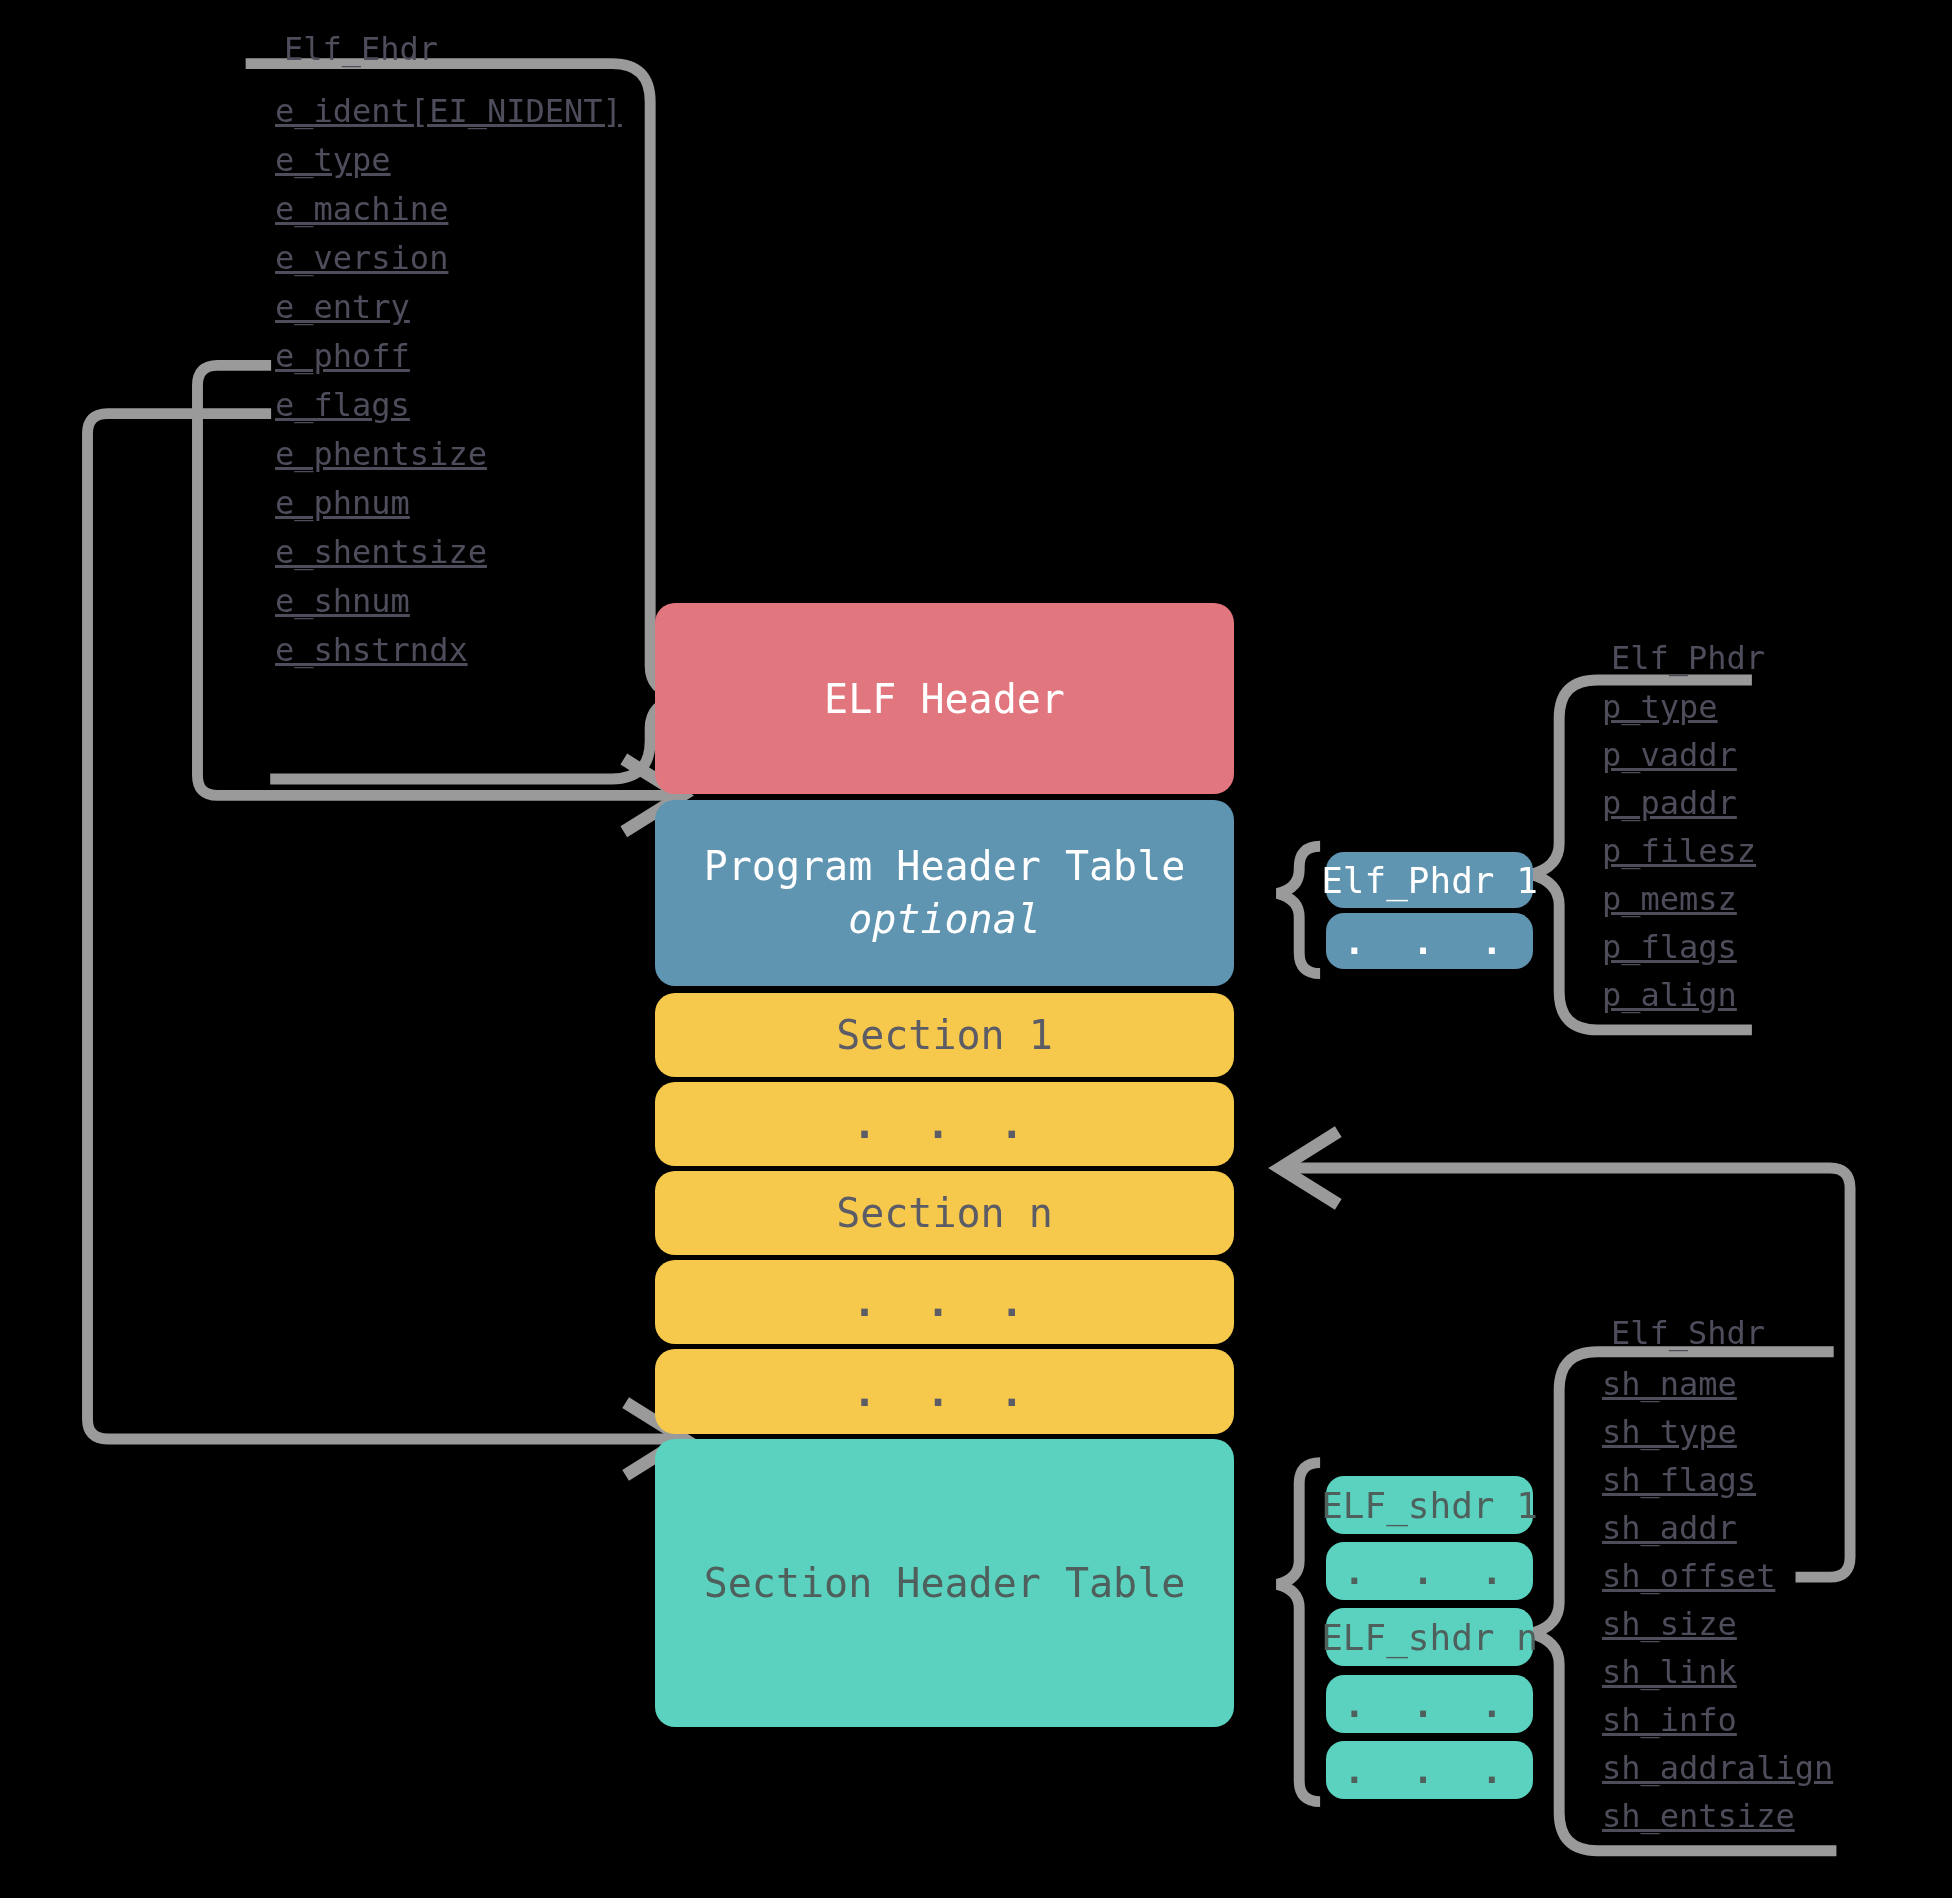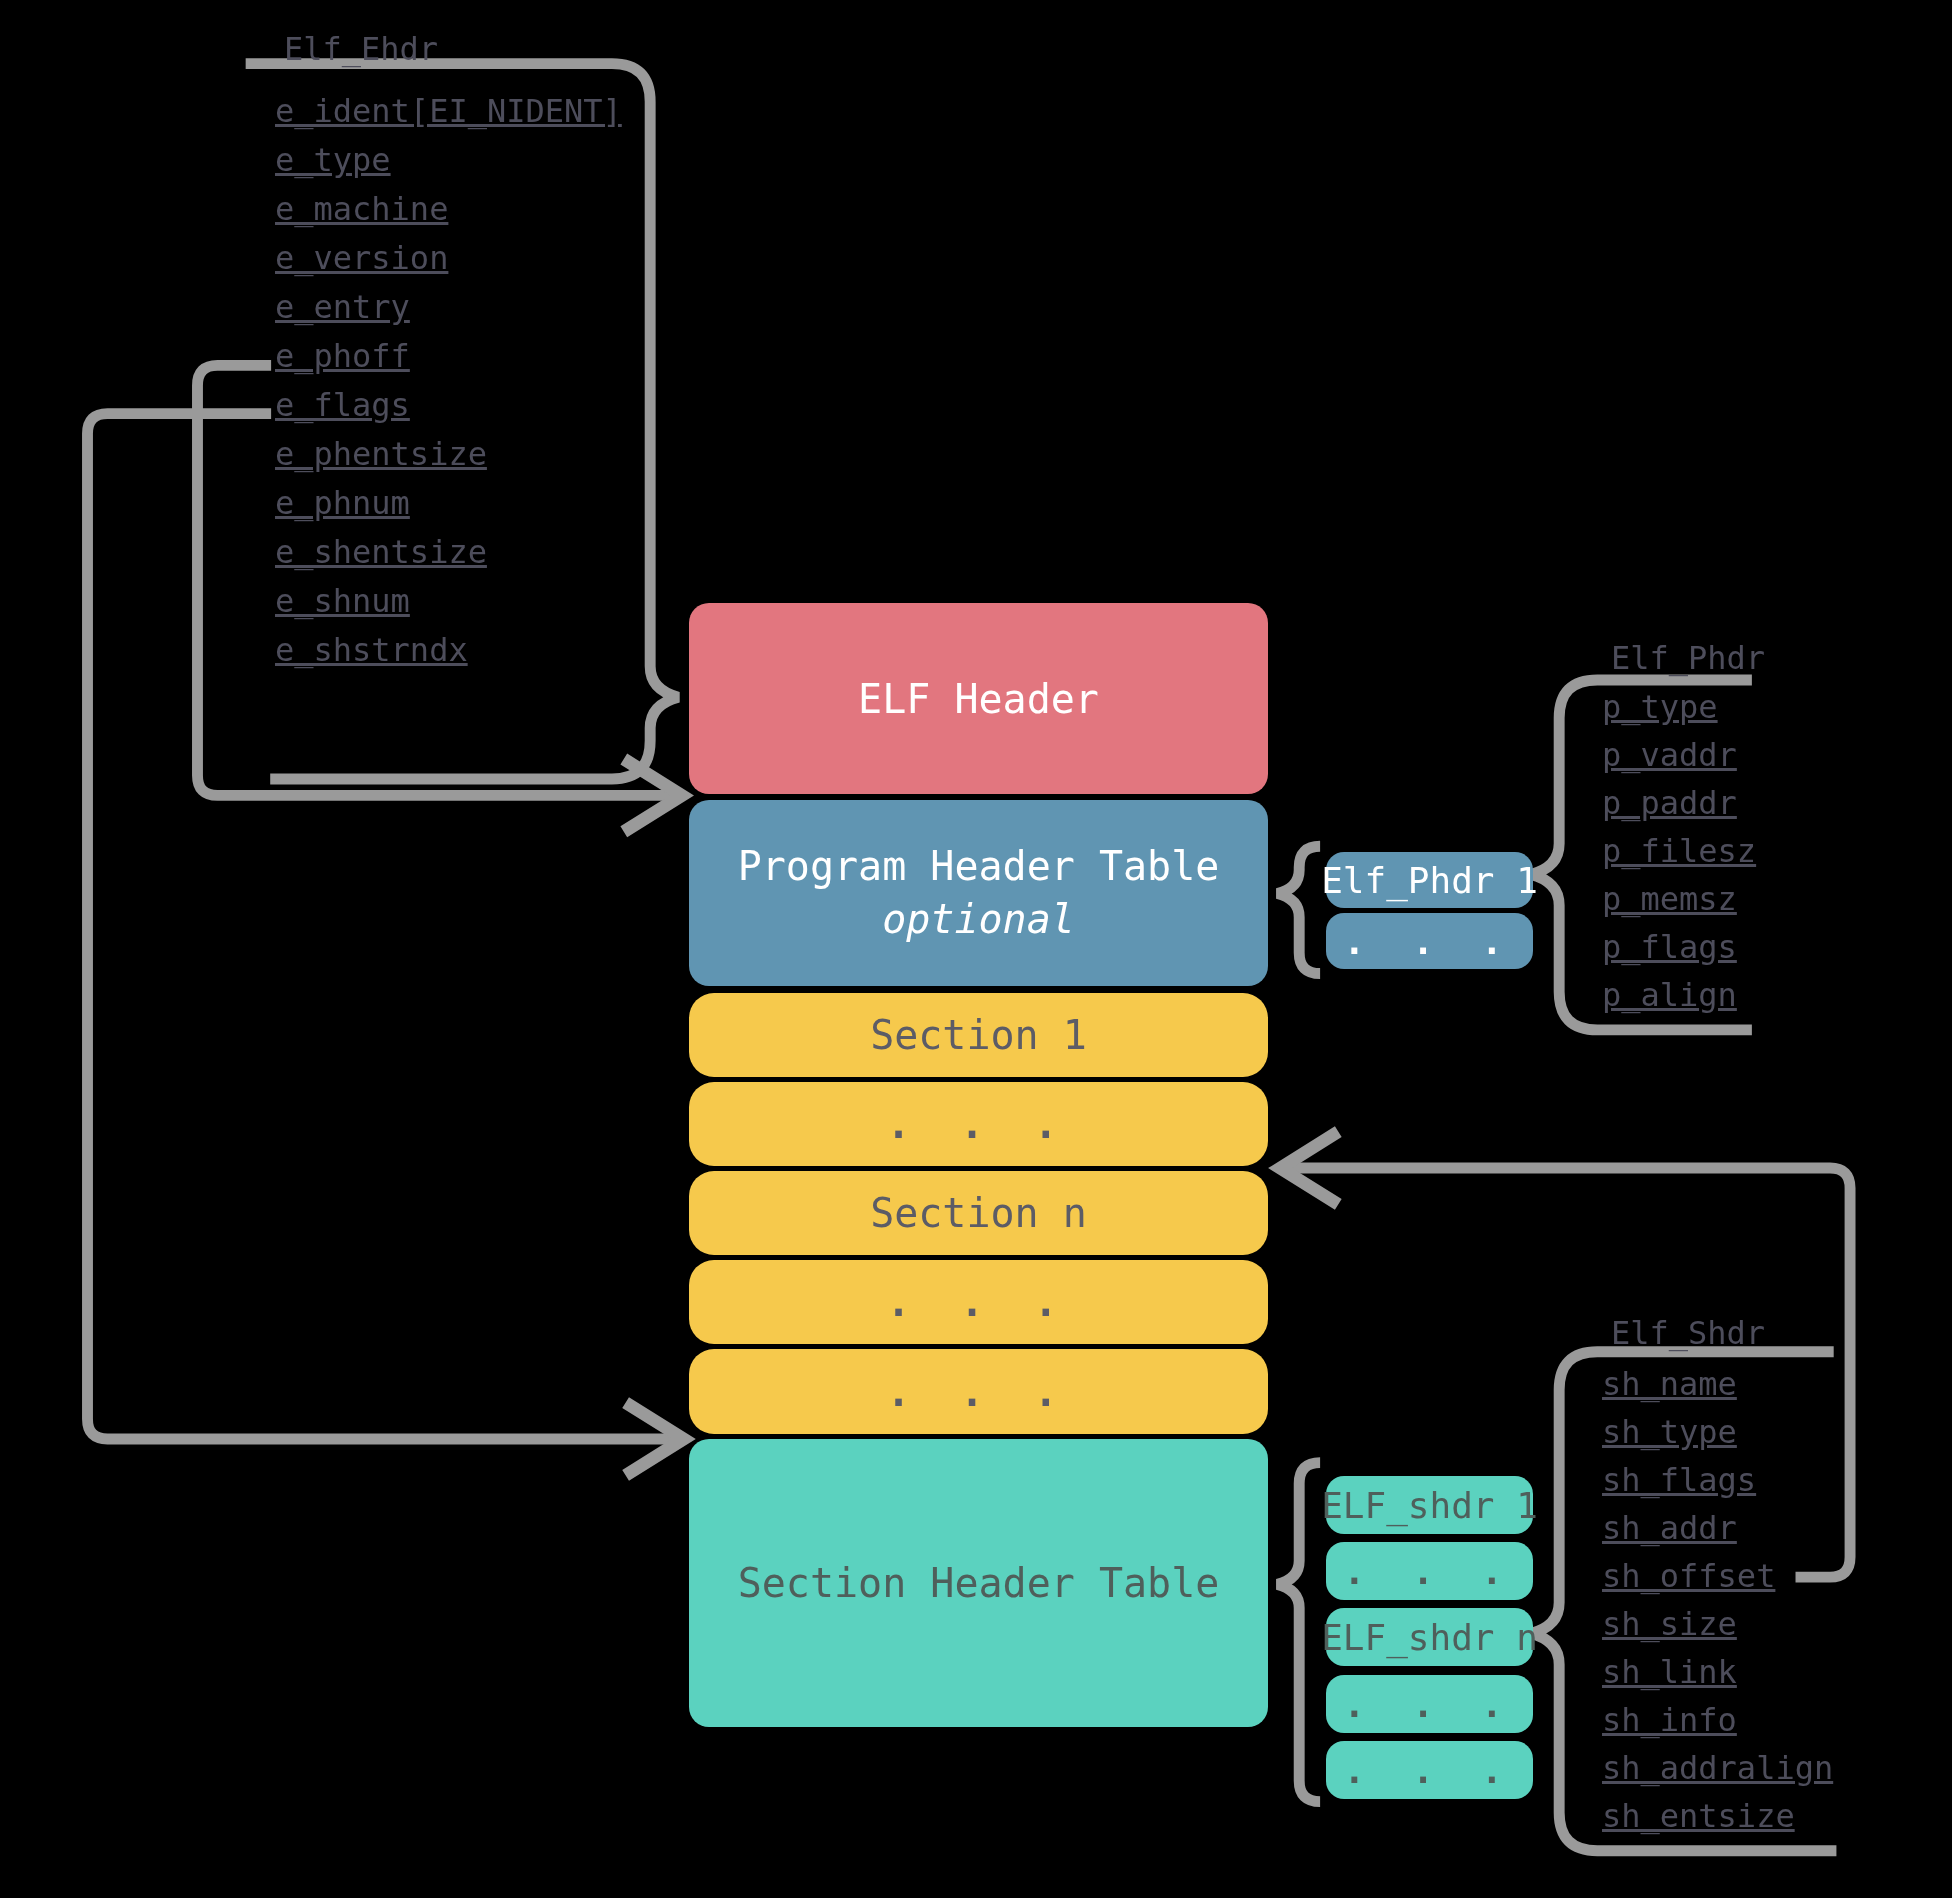--- a/index.html
+++ b/index.html
@@ -27,29 +27,29 @@
   #ehdr-list .struct-rows{left:275px;top:87px;}
   #phdr-list .struct-title{left:1602px;top:625px;}
   #phdr-list .struct-rows{left:1602px;top:683px;}
   #phdr-list .struct-rows .row{height:48px;line-height:48px;}
   #shdr-list .struct-title{left:1602px;top:1300px;}
   #shdr-list .struct-rows{left:1602px;top:1360px;}
   #shdr-list .struct-rows .row{height:48px;line-height:48px;}
 
   
   .box{
-    position:absolute;left:689px;width:579px;border-radius:20px;
+    position:absolute;left:655px;width:579px;border-radius:20px;
     display:flex;flex-direction:column;align-items:center;justify-content:center;
     font-size:40px;text-align:center;
   }
   .box .line{display:block;white-space:pre;}
   .italic{font-style:italic;}
   #b-ehdr{top:603px;height:191px;background:var(--elf-header-fill,#e2767f);color:var(--box-text-light,#fff);}
   #b-pht {top:800px;height:186px;background:var(--pht-fill,#6095b2);color:var(--box-text-light,#fff);line-height:1.32;}
-  .sec{background:var(--section-fill,#f6c94c);color:var(--box-text-dark,#5c5c66);height:84px;border-radius:25px;}
+  .sec{background:var(--section-fill,#f6c94c);color:var(--box-text-dark,#5c5c66);height:84px;}
   #b-s0{top:993px;} #b-s1{top:1082px;} #b-s2{top:1171px;} #b-s3{top:1260px;} #b-s4{top:1349px;height:85px;}
   #b-sht{top:1439px;height:288px;background:var(--sht-fill,#5bd2bf);color:var(--sht-text,#4f5f5b);}
 
   
   .entry{
     position:absolute;left:1326px;width:207px;height:56px;border-radius:18px;
     display:flex;align-items:center;justify-content:center;
     font-size:36px;white-space:pre;
   }
   .entry.blue{background:var(--pht-fill,#6095b2);color:var(--box-text-light,#fff);}

